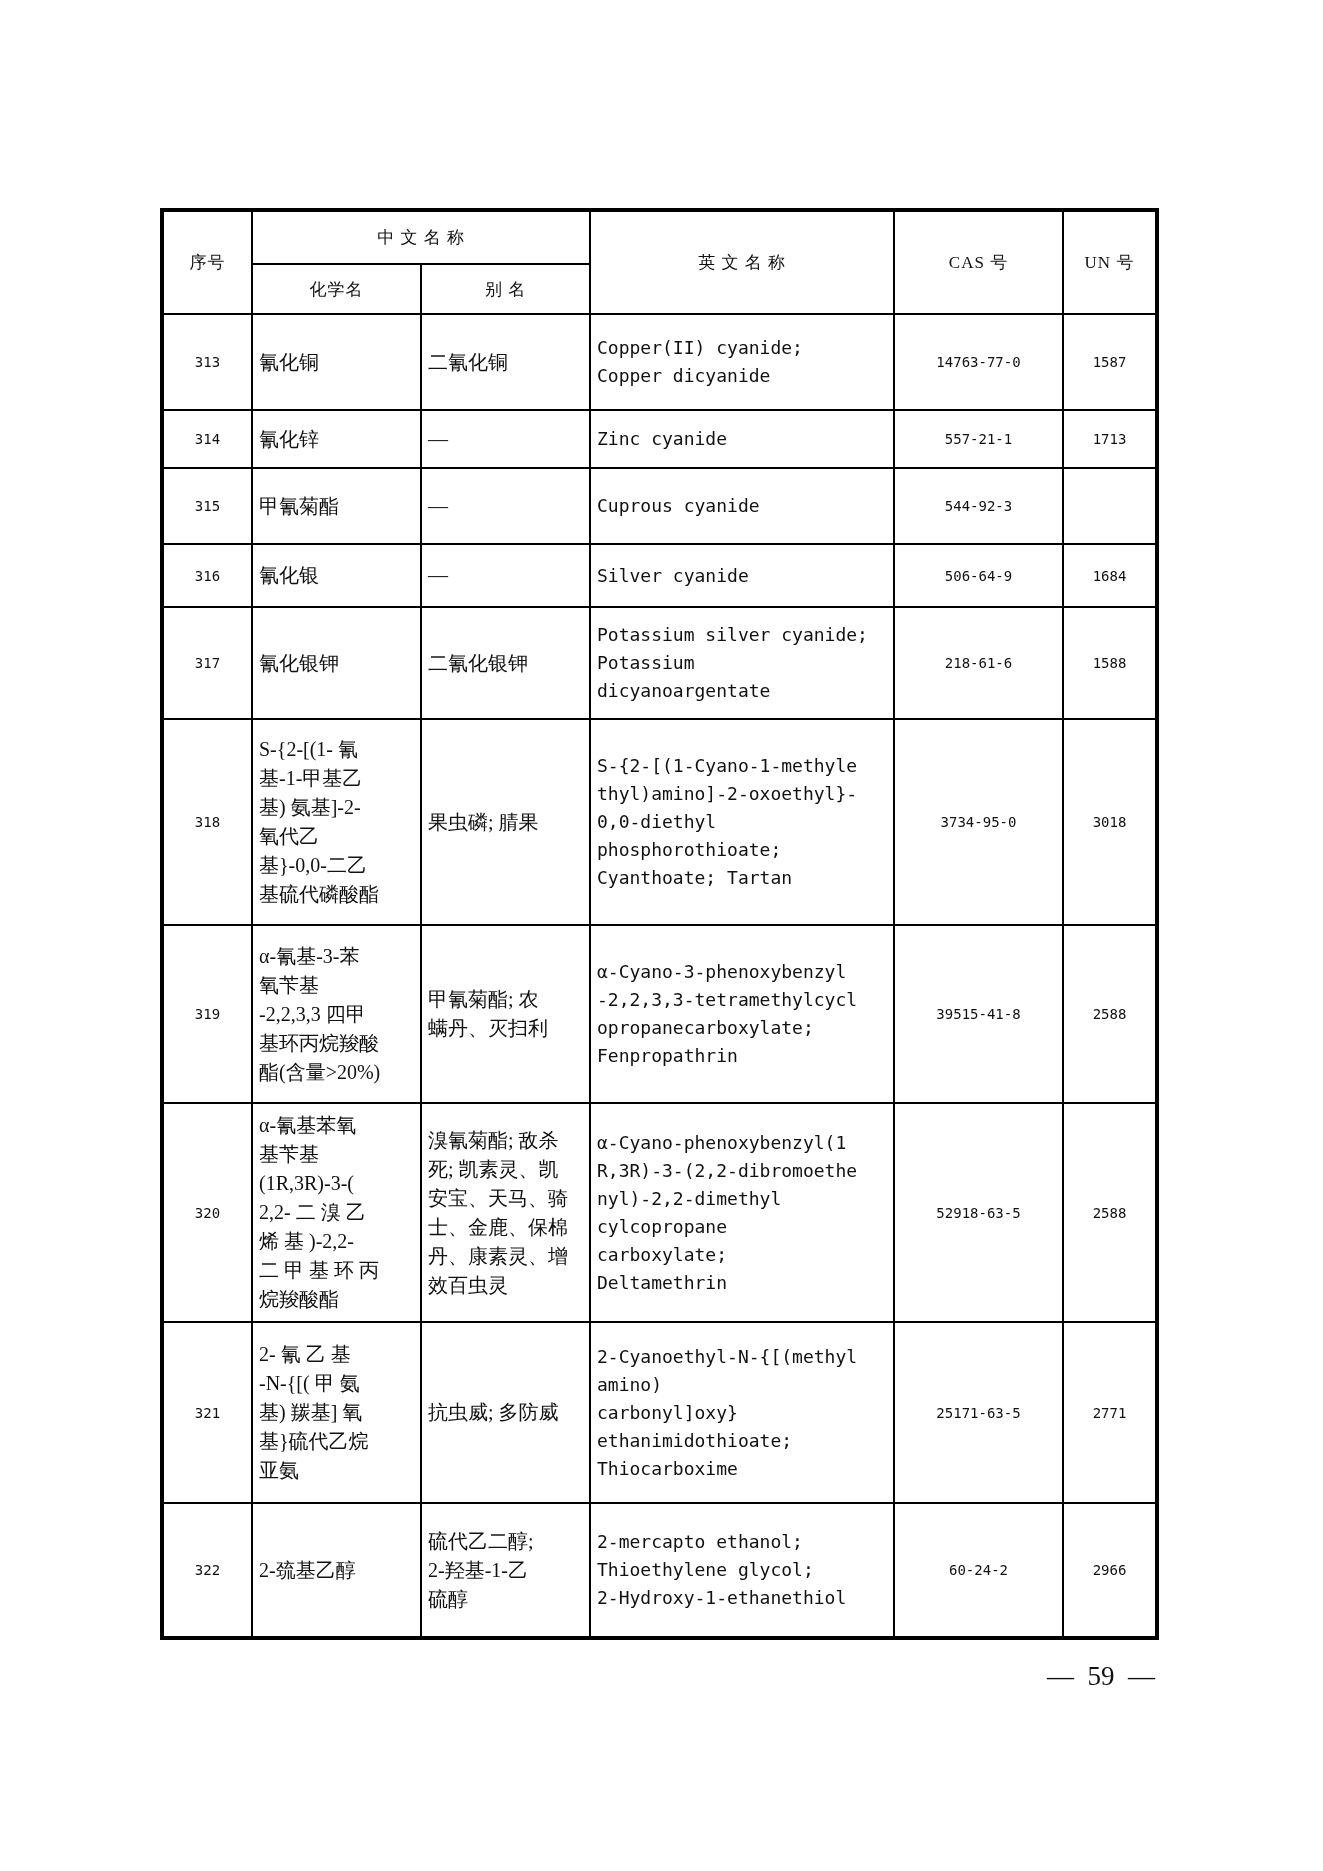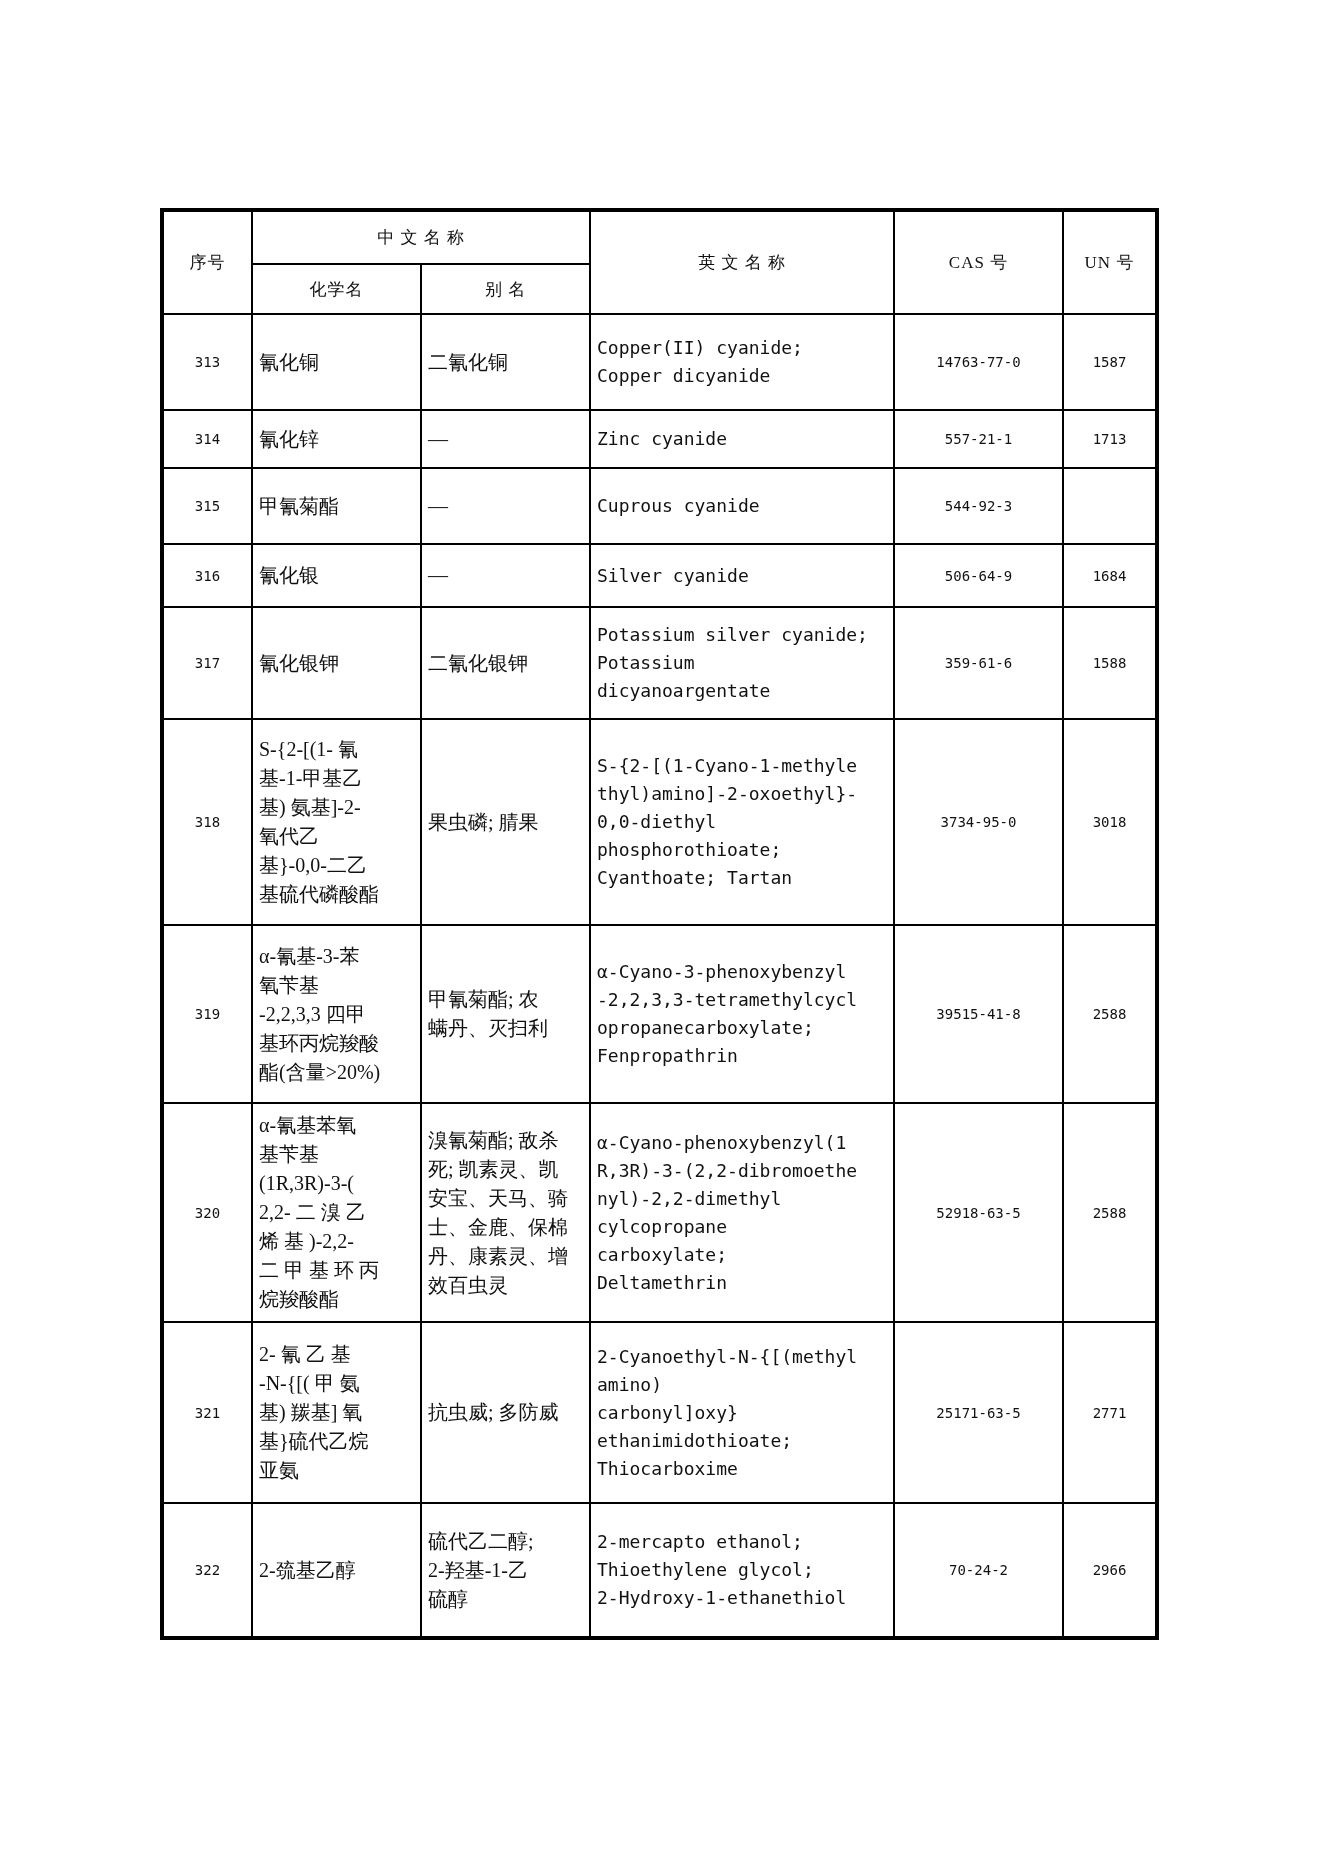--- a/index.html
+++ b/index.html
@@ -140,21 +140,21 @@
         <td class="c mono">1684</td>
       </tr>
 
       <tr style="height:112px">
         <td class="c mono">317</td>
         <td class="cn">氰化银钾</td>
         <td class="cn alias">二氰化银钾</td>
         <td class="en">Potassium silver cyanide;
 Potassium
 dicyanoargentate</td>
-        <td class="c mono">359-61-6</td>
+        <td class="c mono">218-61-6</td>
         <td class="c mono">1588</td>
       </tr>
 
       <tr style="height:206px">
         <td class="c mono">318</td>
         <td class="cn">S-{2-[(1- 氰
 基-1-甲基乙
 基) 氨基]-2-
 氧代乙
 基}-0,0-二乙
@@ -230,21 +230,24 @@
 
       <tr style="height:135px">
         <td class="c mono">322</td>
         <td class="cn">2-巯基乙醇</td>
         <td class="cn alias">硫代乙二醇;
 2-羟基-1-乙
 硫醇</td>
         <td class="en">2-mercapto ethanol;
 Thioethylene glycol;
 2-Hydroxy-1-ethanethiol</td>
-        <td class="c mono">70-24-2</td>
+        <td class="c mono">60-24-2</td>
         <td class="c mono">2966</td>
       </tr>
 
     </tbody>
   </table>
 
+  <div class="footer">
+    <span>—  59  —</span>
+  </div>
 
 </div>
 
 </body></html>

